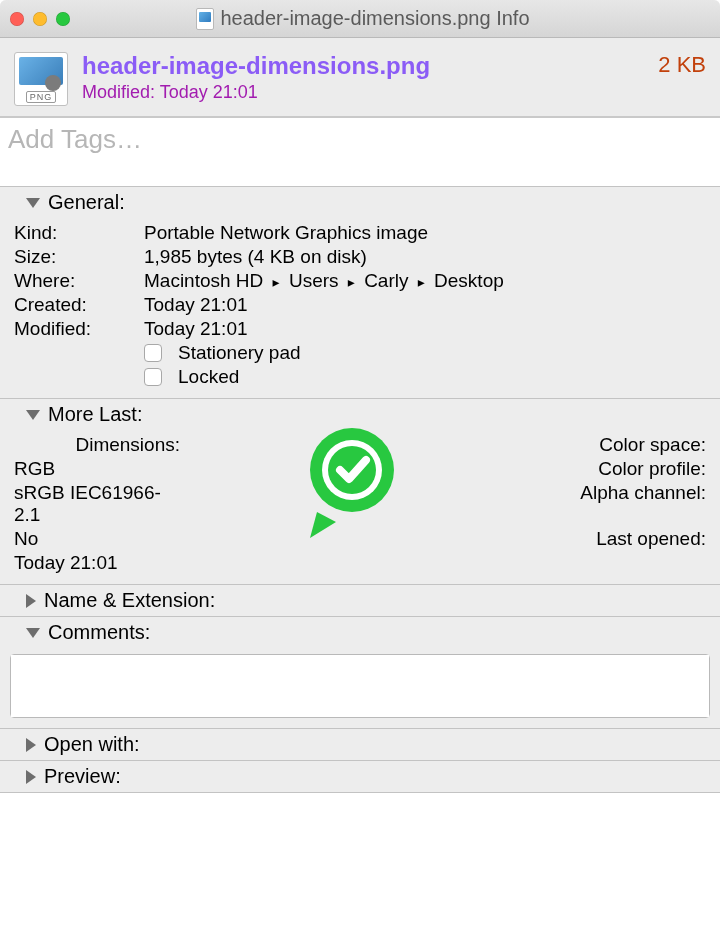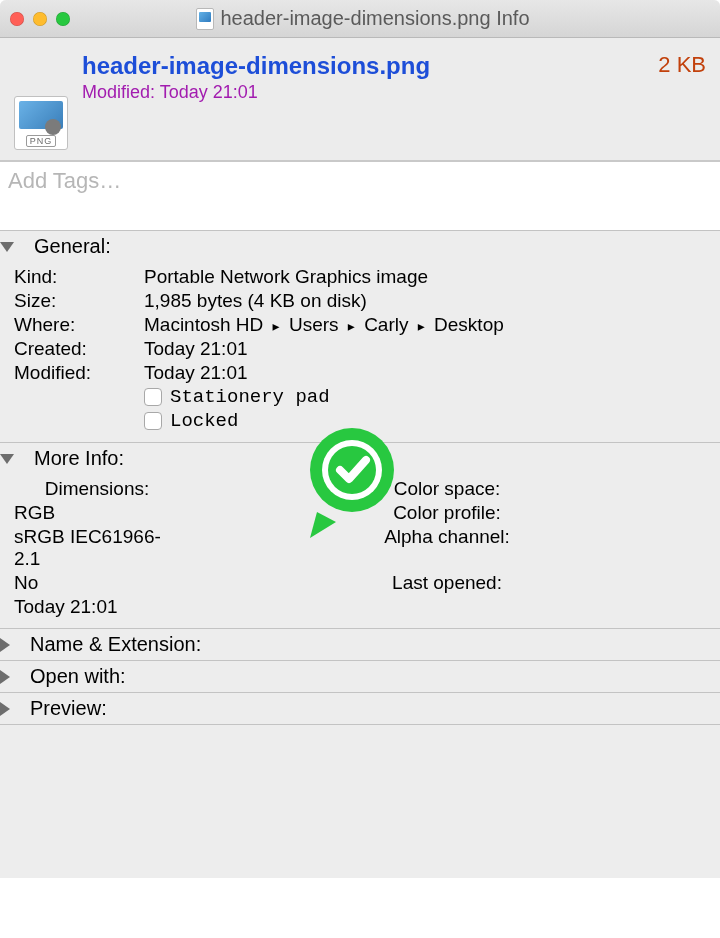--- a/index.html
+++ b/index.html
@@ -8,21 +8,21 @@
     font-size: 17px;
     background: #fff;
     width: 720px;
     height: 938px;
     overflow: hidden;
     color: #000;
     position: relative;
   }
   .window {
     width: 720px;
-    height: 878px;
+    height: 772px;
     background: linear-gradient(#ededed,#ededed);
     border-radius: 6px 6px 0 0;
     box-shadow: inset 0 1px 0 rgba(255,255,255,0.7);
   }
   .titlebar {
     height: 38px;
     background: linear-gradient(#e7e7e7,#d5d5d5);
     border-bottom: 1px solid #b9b9b9;
     display: flex;
     align-items: center;
@@ -66,63 +66,63 @@
     gap: 14px;
     border-bottom:1px solid #c9c9c9;
     background:#ececec;
   }
   .file-thumb {
     width: 54px; height: 54px;
     background: #fff;
     border: 1px solid #c0c0c0;
     border-radius: 3px;
     position: relative;
-    display:flex; flex-direction:column; justify-content:flex-end; align-items:center;margin-top:44px;
+    display:flex; flex-direction:column; justify-content:flex-end; align-items:center;
   }
   .file-thumb .top{
     position:absolute; top:4px; left:4px; right:4px; height:28px;
     background: linear-gradient(135deg,#6ab2e7,#3a7eb9);
     border-radius:2px;
   }
   .file-thumb .star{
     position:absolute; bottom:14px; right:6px; width:16px;height:16px;border-radius:50%;
     background:#7b7b7b;
   }
   .file-thumb .badge{
     font-size:9px; letter-spacing:1px;
     border:1px solid #9a9a9a; border-radius:2px;
     padding:0 3px; color:#6a6a6a; margin-bottom:2px; background:#fff;
   }
   .header-text { flex:1; }
-  .filename { font-size: 24px; font-weight:700; color:#1d4ed8; }
+  .filename { font-size: 24px; font-weight:700; color:#8b5cf6; }
   .modified-line { font-size: 18px; color:#a21caf; margin-top:2px; }
   .size-top { font-size:22px; color:#c2410c; }
 
   .tags-area {
     background:#fff;
     border-top:1px solid #c9c9c9;
     border-bottom:1px solid #c3c3c3;
     min-height:70px;
     padding:6px 8px;
   }
   .tags-input{
-    width:100%; border:none; outline:none; font-size:22px;
+    width:100%; border:none; outline:none; font-size:26px;
     color:#7f1d1d;
   }
   .tags-input::placeholder{ color:#b6b6b6; }
 
   .section {
     border-bottom:1px solid #c3c3c3;
     background:#ededed;
   }
   .section-header{
     display:flex; align-items:center;
-    padding:4px 8px 4px 0;
+    padding:4px 8px 4px 26px;
     font-size:20px; color:#000;
-    gap:20px;
+    gap:8px;
     cursor:pointer;
   }
   .disclosure{
     width:0;height:0;
     display:inline-block;
   }
   .disclosure.open{
     border-left:7px solid transparent;
     border-right:7px solid transparent;
     border-top:10px solid #6d6d6d;
@@ -137,36 +137,36 @@
     display:grid;
     grid-template-columns: 122px auto;
     column-gap: 8px;
     row-gap: 2px;
     padding: 4px 14px 10px 14px;
     font-size:19px;
   }
   .grid .label{ }
   .grid .value{ text-align:left; }
 
-  .cb-wrap{ display:flex; align-items:center; gap:8px;font-family:Liberation Mono, monospace; }
+  .cb-wrap{ display:flex; align-items:center; gap:16px; }
   .cb{
     width:18px;height:18px;border:1px solid #a8a8a8;border-radius:4px;background:#fff;
     display:inline-block;
   }
   .path-sep{ display:inline-block; margin:0 4px; font-size:14px; color:#000;}
 
   .moreinfo-grid{
     display:grid;
     grid-template-columns: 166px auto;
     column-gap:8px;
     row-gap:2px;
     padding: 4px 14px 10px 14px;
     font-size:19px;
   }
-  .moreinfo-grid .label{ text-align:center; }
+  .moreinfo-grid .label{ text-align:right; }
   .moreinfo-grid .value{ text-align:left; }
 
   .comments-box{
     margin: 6px 10px 10px 10px;
     height:64px;
     background:#fff;
     border:1px solid #b9b9b9;
     border-radius:4px;
   }
   .comments-input{
@@ -257,21 +257,21 @@
       <div class="value cb-wrap">
         <span class="cb"></span>
         <span>Locked</span>
       </div>
     </div>
   </div>
 
   <div class="section">
     <div class="section-header">
       <span class="disclosure open"></span>
-      <span>More Info:</span>
+      <span>More Last:</span>
     </div>
     <div class="moreinfo-grid">
       <div class="label">Dimensions:</div>
 
       <div class="label">Color space:</div>
       <div class="value">RGB</div>
 
       <div class="label">Color profile:</div>
       <div class="value">sRGB IEC61966-2.1</div>
 
@@ -283,20 +283,29 @@
     </div>
   </div>
 
   <div class="section">
     <div class="section-header">
       <span class="disclosure closed"></span>
       <span>Name &amp; Extension:</span>
     </div>
   </div>
 
+  <div class="section">
+    <div class="section-header">
+      <span class="disclosure open"></span>
+      <span>Comments:</span>
+    </div>
+    <div class="comments-box">
+      <textarea class="comments-input" style=""></textarea>
+    </div>
+  </div>
 
   <div class="section">
     <div class="section-header">
       <span class="disclosure closed"></span>
       <span>Open with:</span>
     </div>
   </div>
 
   <div class="section">
     <div class="section-header">

